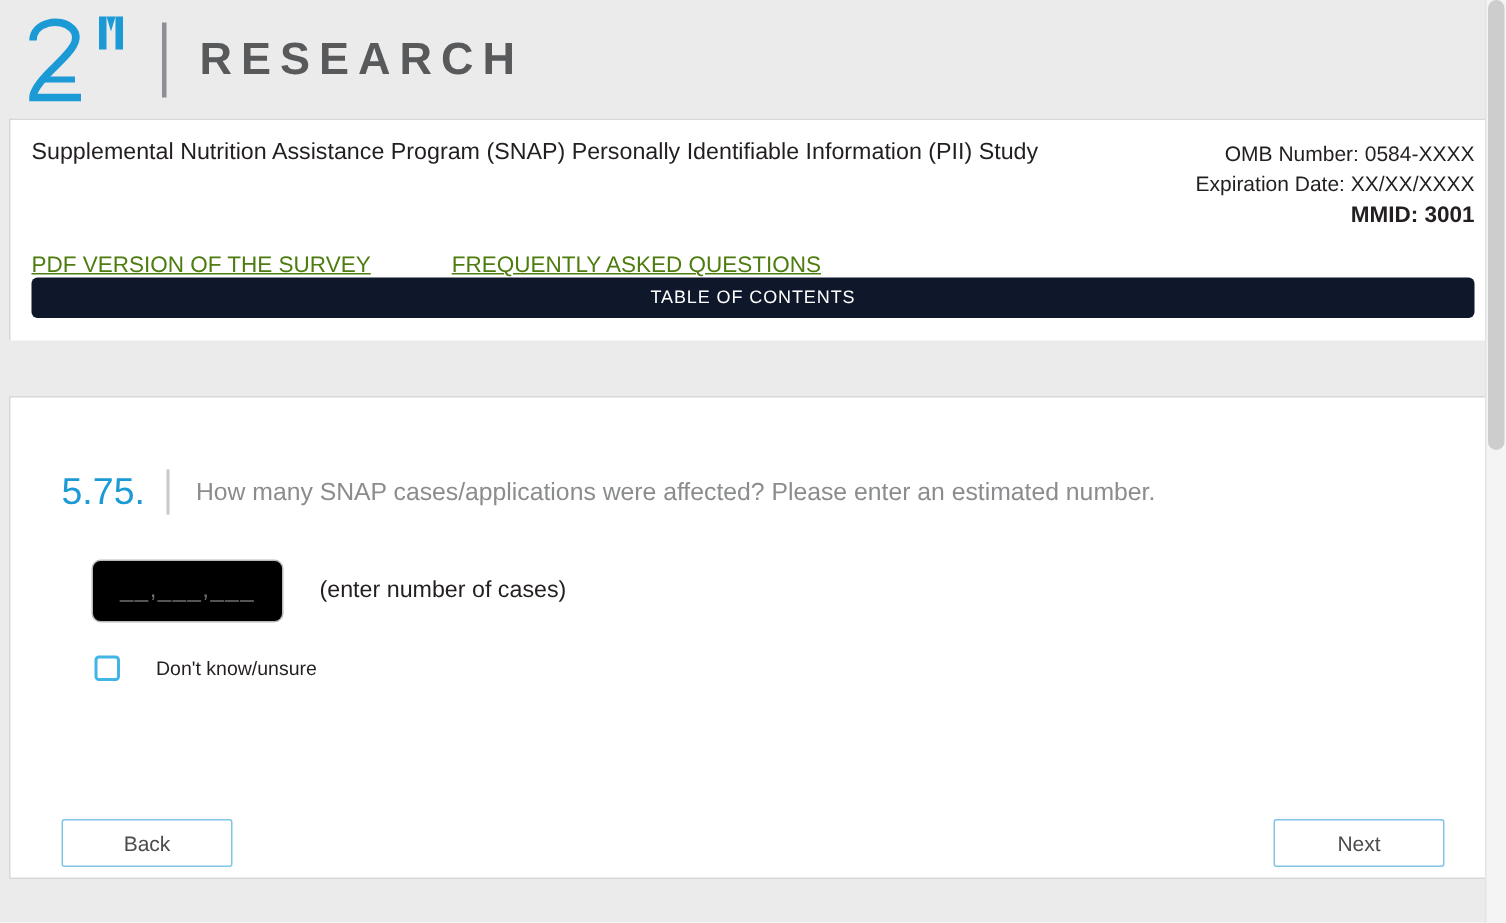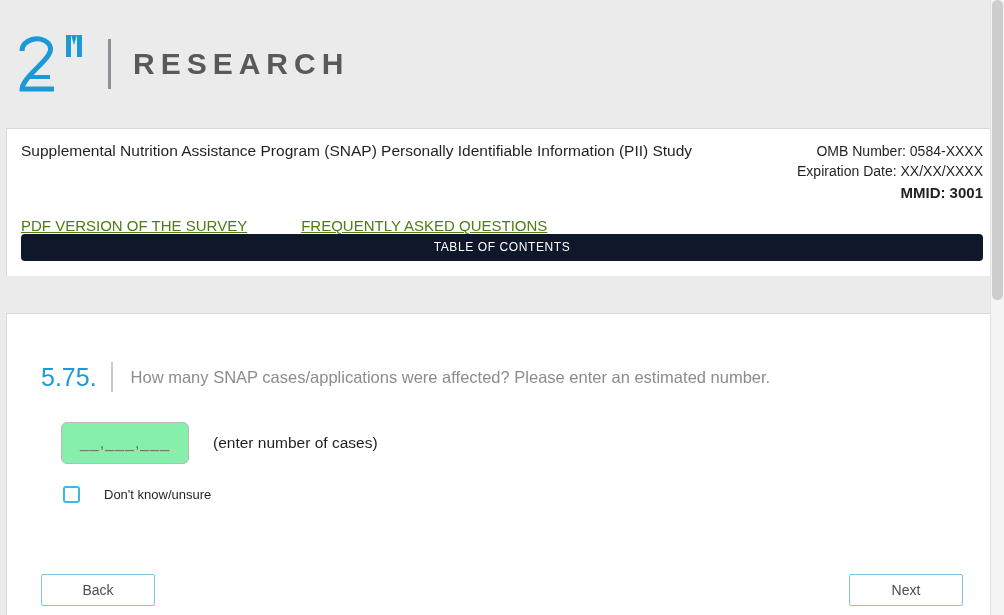--- a/index.html
+++ b/index.html
@@ -9,21 +9,21 @@
   body {
     width: 1004px;
     height: 615px;
     background: #ebebeb;
     font-family: "Liberation Sans", sans-serif;
     overflow: hidden;
   }
 
   
   .logo-band {
-    height: 128px;
+    height: 79px;
     background: #ebebeb;
     display: flex;
     align-items: center;
     padding-left: 14px;
     box-sizing: border-box;
   }
   .logo-mark {
     width: 78px;
     height: 66px;
     position: relative;
@@ -140,21 +140,21 @@
   .num-input {
     width: 128px;
     height: 42px;
     border: 1px solid #b9b9b9;
     border-radius: 6px;
     box-sizing: border-box;
     font-family: "Liberation Sans", sans-serif;
     font-size: 16px;
     color: #6d6e71;
     text-align: center;
-    background: #86efac;
+    background: #000000;
     letter-spacing: 1px;
   }
   .num-hint {
     font-size: 15.5px;
     color: #231f20;
     margin-left: 24px;
   }
 
   .dk-row {
     display: flex;
@@ -173,21 +173,21 @@
   .dk-label {
     font-size: 13px;
     color: #231f20;
     margin-left: 24px;
   }
 
   .nav-row {
     position: absolute;
     left: 0;
     right: 0;
-    bottom: 28px;
+    bottom: 7px;
     display: flex;
     justify-content: space-between;
     padding: 0 34px;
     box-sizing: border-box;
   }
   .nav-btn {
     width: 114px;
     height: 32px;
     border: 1px solid #7ec5e8;
     background: #ffffff;

